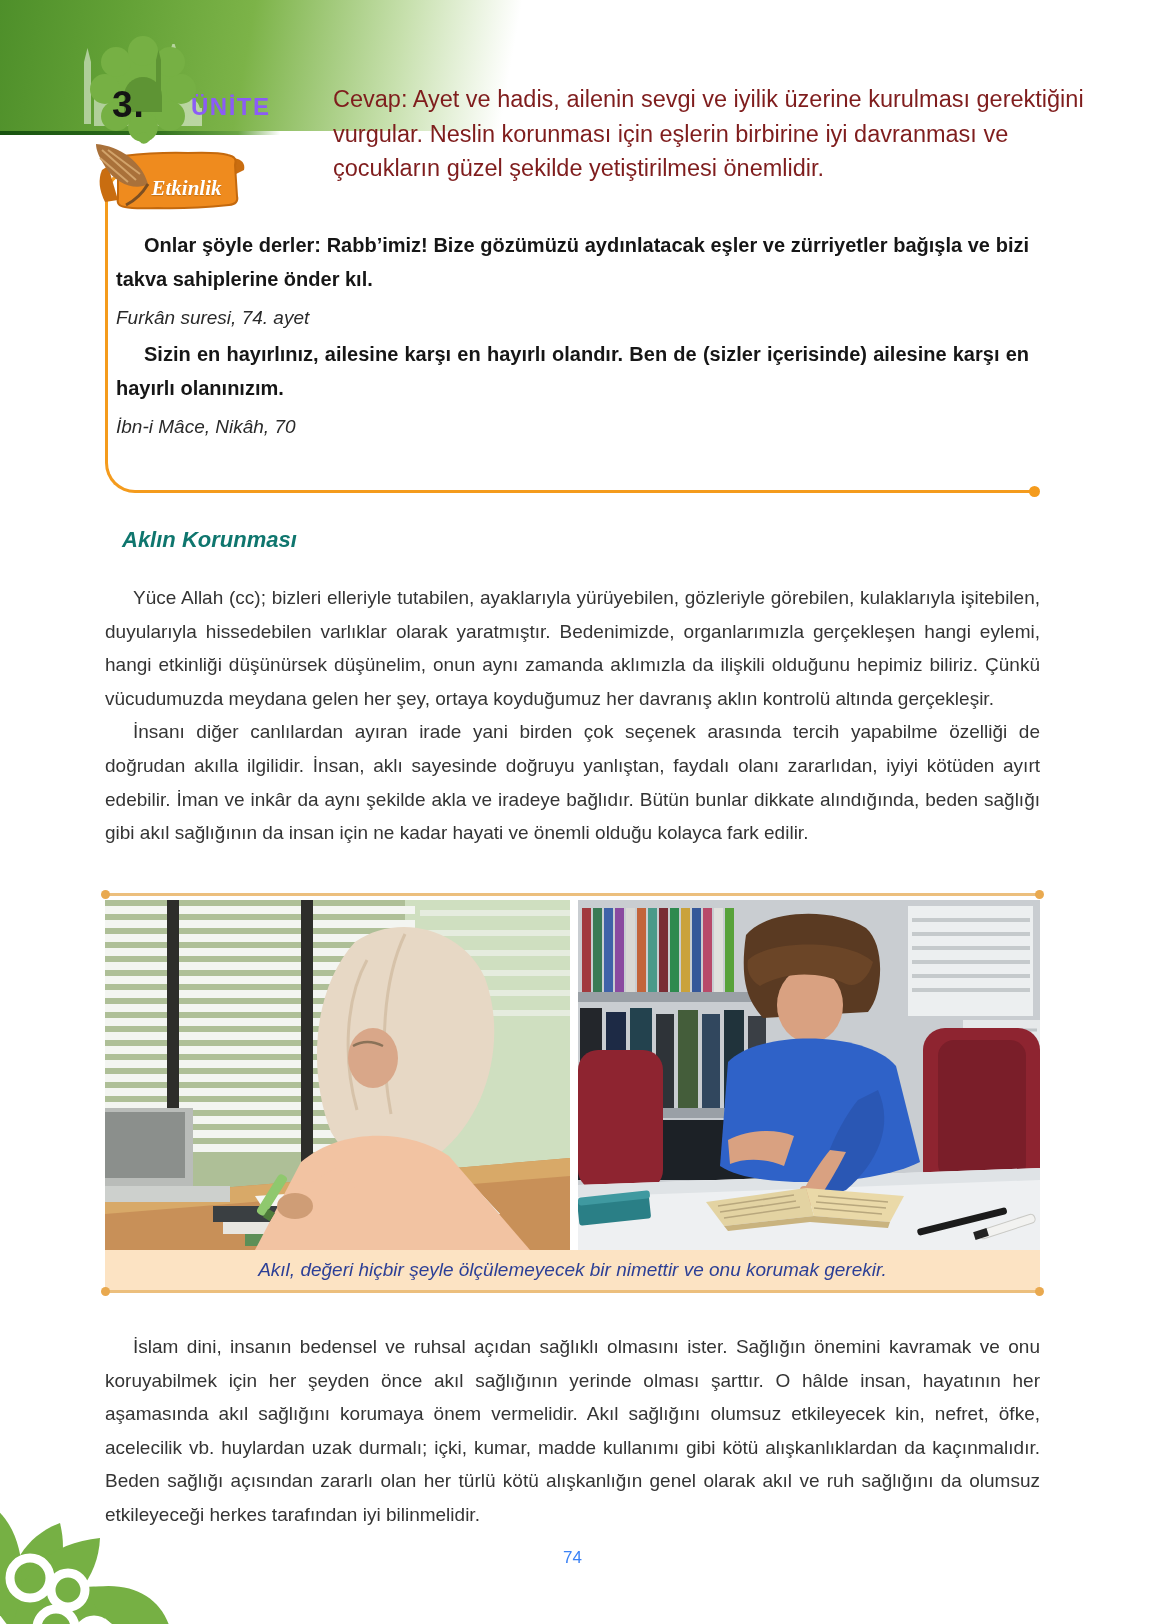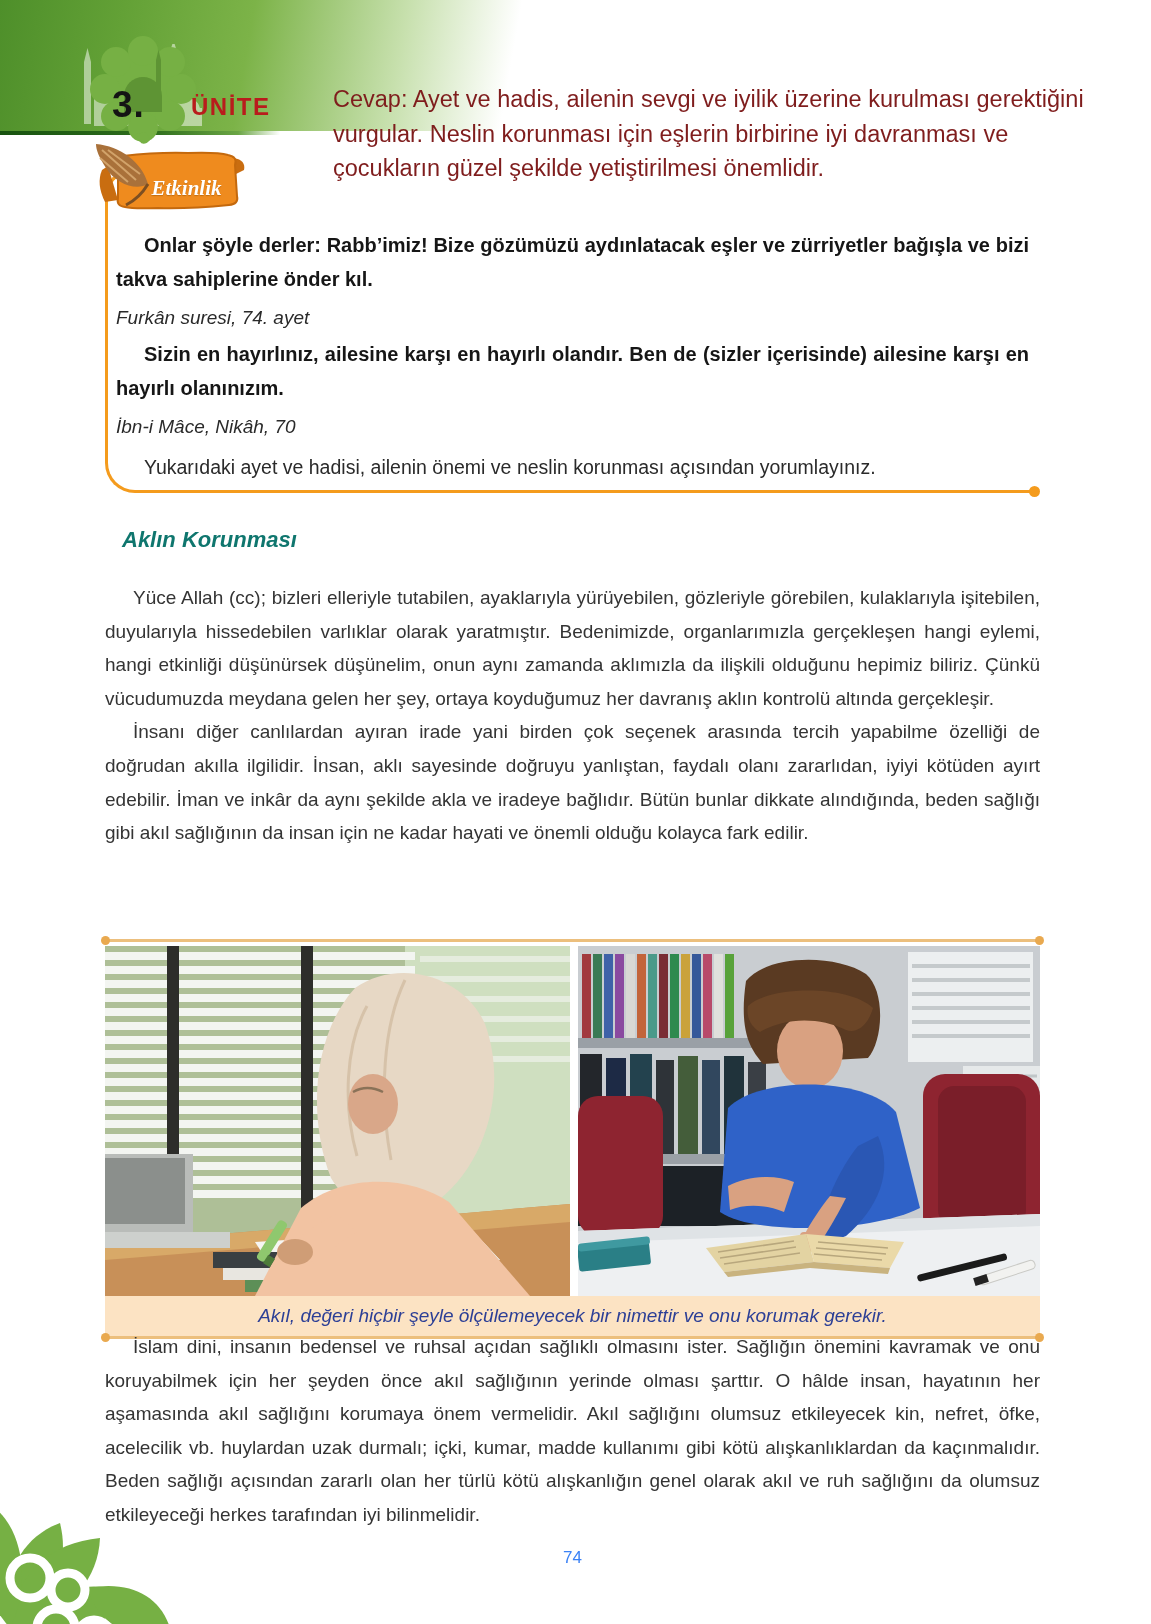--- a/index.html
+++ b/index.html
@@ -18,21 +18,21 @@
     position:absolute;left:0;top:131px;width:280px;height:4px;
     background:linear-gradient(to right,#17520f 0%,#2f6e1d 55%,#6aa544 85%,rgba(255,255,255,0) 100%);
   }
   .badge-wrap{position:absolute;left:86px;top:34px;width:114px;height:116px;}
   .badge-number{
     position:absolute;left:112px;top:84px;font-size:37px;font-weight:bold;
     color:#141414;letter-spacing:1px;z-index:3;
   }
   .unit-label{
     position:absolute;left:191px;top:93px;font-size:24px;font-weight:bold;
-    color:#b91c1c;letter-spacing:1.5px;
+    color:#8b5cf6;letter-spacing:1.5px;
   }
   
   .annotation{
     position:absolute;left:333px;top:82px;width:800px;
     font-size:23.5px;line-height:34.5px;color:#7f1d1d;white-space:pre-line;
   }
   
   .hook{
     position:absolute;left:105px;top:170px;width:52px;height:44px;
     border-left:3px solid #f49b1d;border-top:3px solid #f49b1d;
@@ -70,21 +70,21 @@
     font-style:italic;color:#0f766e;
   }
   .bodytext{position:absolute;left:105px;width:935px;margin-top:24px;}
   .bodytext p{
     margin:0;font-size:19px;line-height:33.6px;text-align:justify;
     text-indent:28px;color:#343434;
   }
   .para12{top:557px;}
   .para3{top:1306px;}
   
-  .figure{position:absolute;left:105px;top:893px;width:935px;margin-top:46px;}
+  .figure{position:absolute;left:105px;top:893px;width:935px;}
   .gold-rule{position:relative;height:3px;background:#ecbf7d;}
   .gold-rule .dot-l,.gold-rule .dot-r{
     position:absolute;top:-3px;width:9px;height:9px;border-radius:50%;background:#e9a94f;
   }
   .gold-rule .dot-l{left:-4px;} .gold-rule .dot-r{right:-4px;}
   .photos{display:flex;gap:8px;margin-top:4px;}
   .photo{height:350px;overflow:hidden;background:#dde2da;}
   .photo.left{width:465px;}
   .photo.right{width:462px;}
   .caption-bar{
@@ -158,21 +158,20 @@
       <path d="M60,44 C54,54 46,61 38,65" stroke="#7c4f22" stroke-width="3" fill="none"></path>
     </svg>
     <span class="banner-label">Etkinlik</span>
   </div>
 
   <div class="activity-box">
     <p class="quote">Onlar şöyle derler: Rabb’imiz! Bize gözümüzü aydınlatacak eşler ve zürriyetler bağışla ve bizi takva sahiplerine önder kıl.</p>
     <p class="source">Furkân suresi, 74. ayet</p>
     <p class="quote">Sizin en hayırlınız, ailesine karşı en hayırlı olandır. Ben de (sizler içerisinde) ailesine karşı en hayırlı olanınızım.</p>
     <p class="source">İbn-i Mâce, Nikâh, 70</p>
-    <p class="instruction">Yukarıdaki ayet ve hadisi, ailenin önemi ve neslin korunması açısından yorumlayınız.</p>
   </div>
 
   <div class="section-heading">Aklın Korunması</div>
   <div class="bodytext para12">
     <p>Yüce Allah (cc); bizleri elleriyle tutabilen, ayaklarıyla yürüyebilen, gözleriyle görebilen, kulaklarıyla işitebilen, duyularıyla hissedebilen varlıklar olarak yaratmıştır. Bedenimizde, organlarımızla gerçekleşen hangi eylemi, hangi etkinliği düşünürsek düşünelim, onun aynı zamanda aklımızla da ilişkili olduğunu hepimiz biliriz. Çünkü vücudumuzda meydana gelen her şey, ortaya koyduğumuz her davranış aklın kontrolü altında gerçekleşir.</p>
     <p>İnsanı diğer canlılardan ayıran irade yani birden çok seçenek arasında tercih yapabilme özelliği de doğrudan akılla ilgilidir. İnsan, aklı sayesinde doğruyu yanlıştan, faydalı olanı zararlıdan, iyiyi kötüden ayırt edebilir. İman ve inkâr da aynı şekilde akla ve iradeye bağlıdır. Bütün bunlar dikkate alındığında, beden sağlığı gibi akıl sağlığının da insan için ne kadar hayati ve önemli olduğu kolayca fark edilir.</p>
   </div>
 
   <div class="figure">
     <div class="gold-rule">

